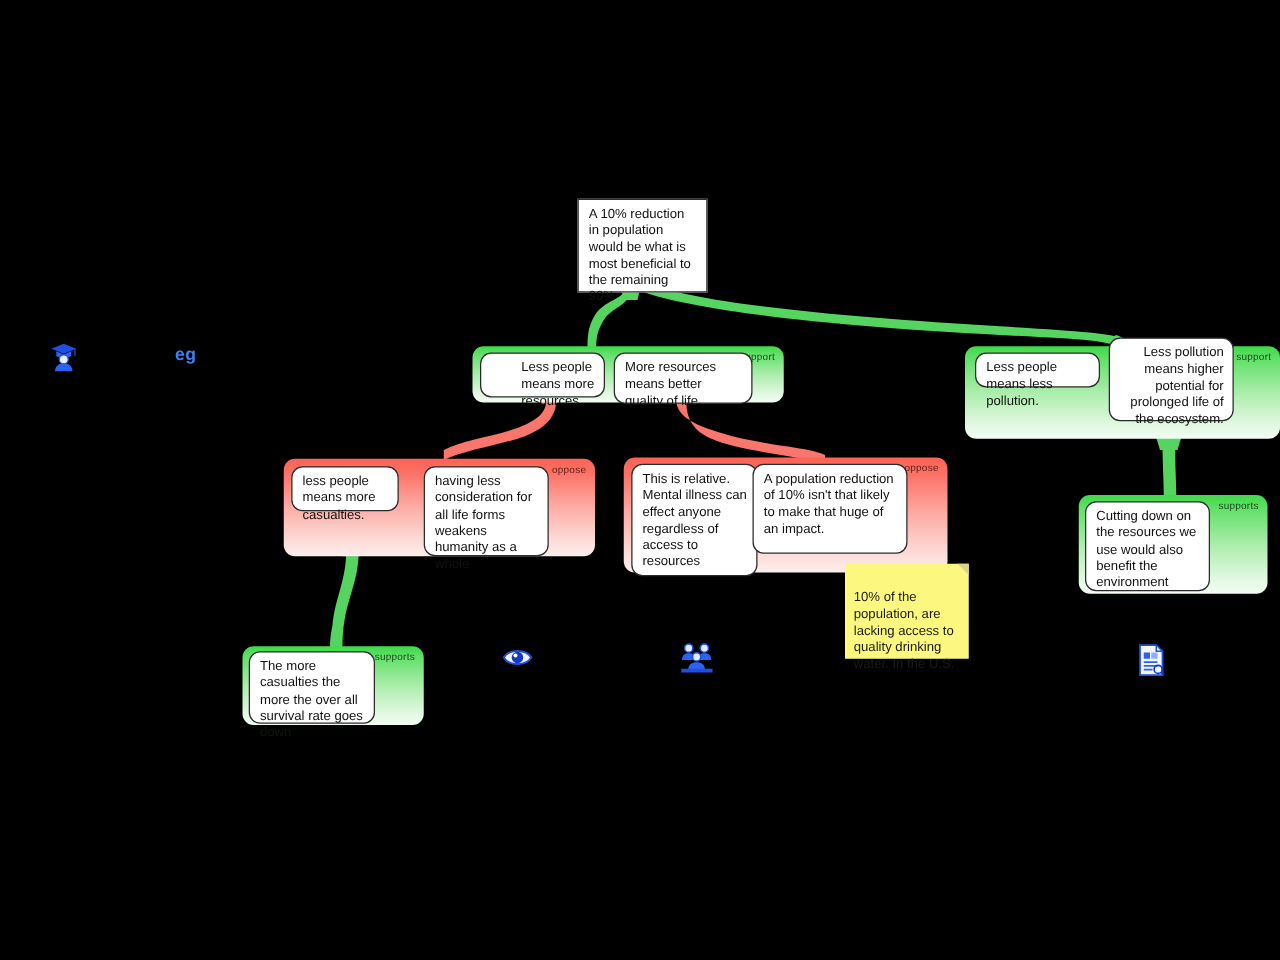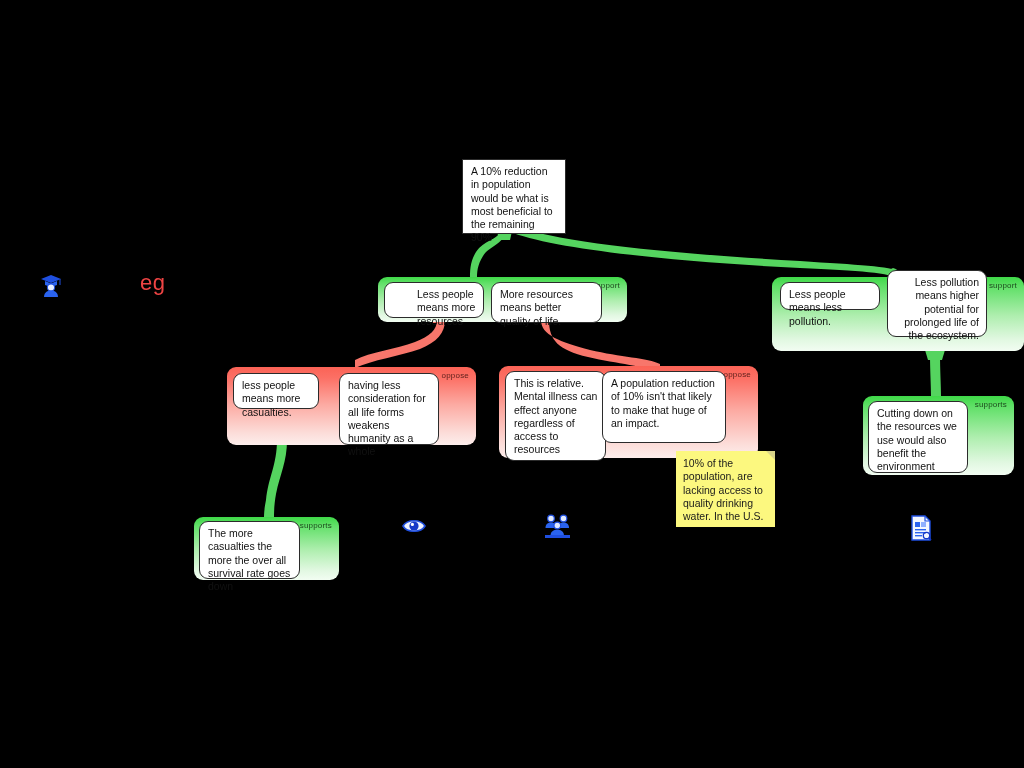--- a/index.html
+++ b/index.html
@@ -68,43 +68,43 @@
   }
   .card.root {
     border-radius: 0;
   }
 
   
   .note {
     position: absolute;
     background: #fcf87f;
     box-sizing: border-box;
-    padding: 6px 7px 5px 7px;
+    padding: 21px 7px 5px 7px;
     font-size: 10.5px;
     line-height: 13.3px;
     color: #1a1a1a;
     box-shadow: 1px 1px 0 rgba(0,0,0,0.35);
   }
   .note .fold {
     position: absolute;
     top: 0; right: 0;
     width: 0; height: 0;
     border-left: 9px solid transparent;
     border-top: 9px solid #d9d488;
   }
 
   
   .icon-blue {
     position: absolute;
   }
   .eg-text {
     position: absolute;
-    color: #ef4444;
-    font-size: 22px;
-    font-weight: normal;
+    color: #3b82f6;
+    font-size: 14px;
+    font-weight: bold;
     line-height: 22px;
     letter-spacing: 0.5px;
   }
 </style>
 </head>
 <body>
 
 <div id="canvas">
 
   <svg class="links" viewBox="0 0 1024 768">

